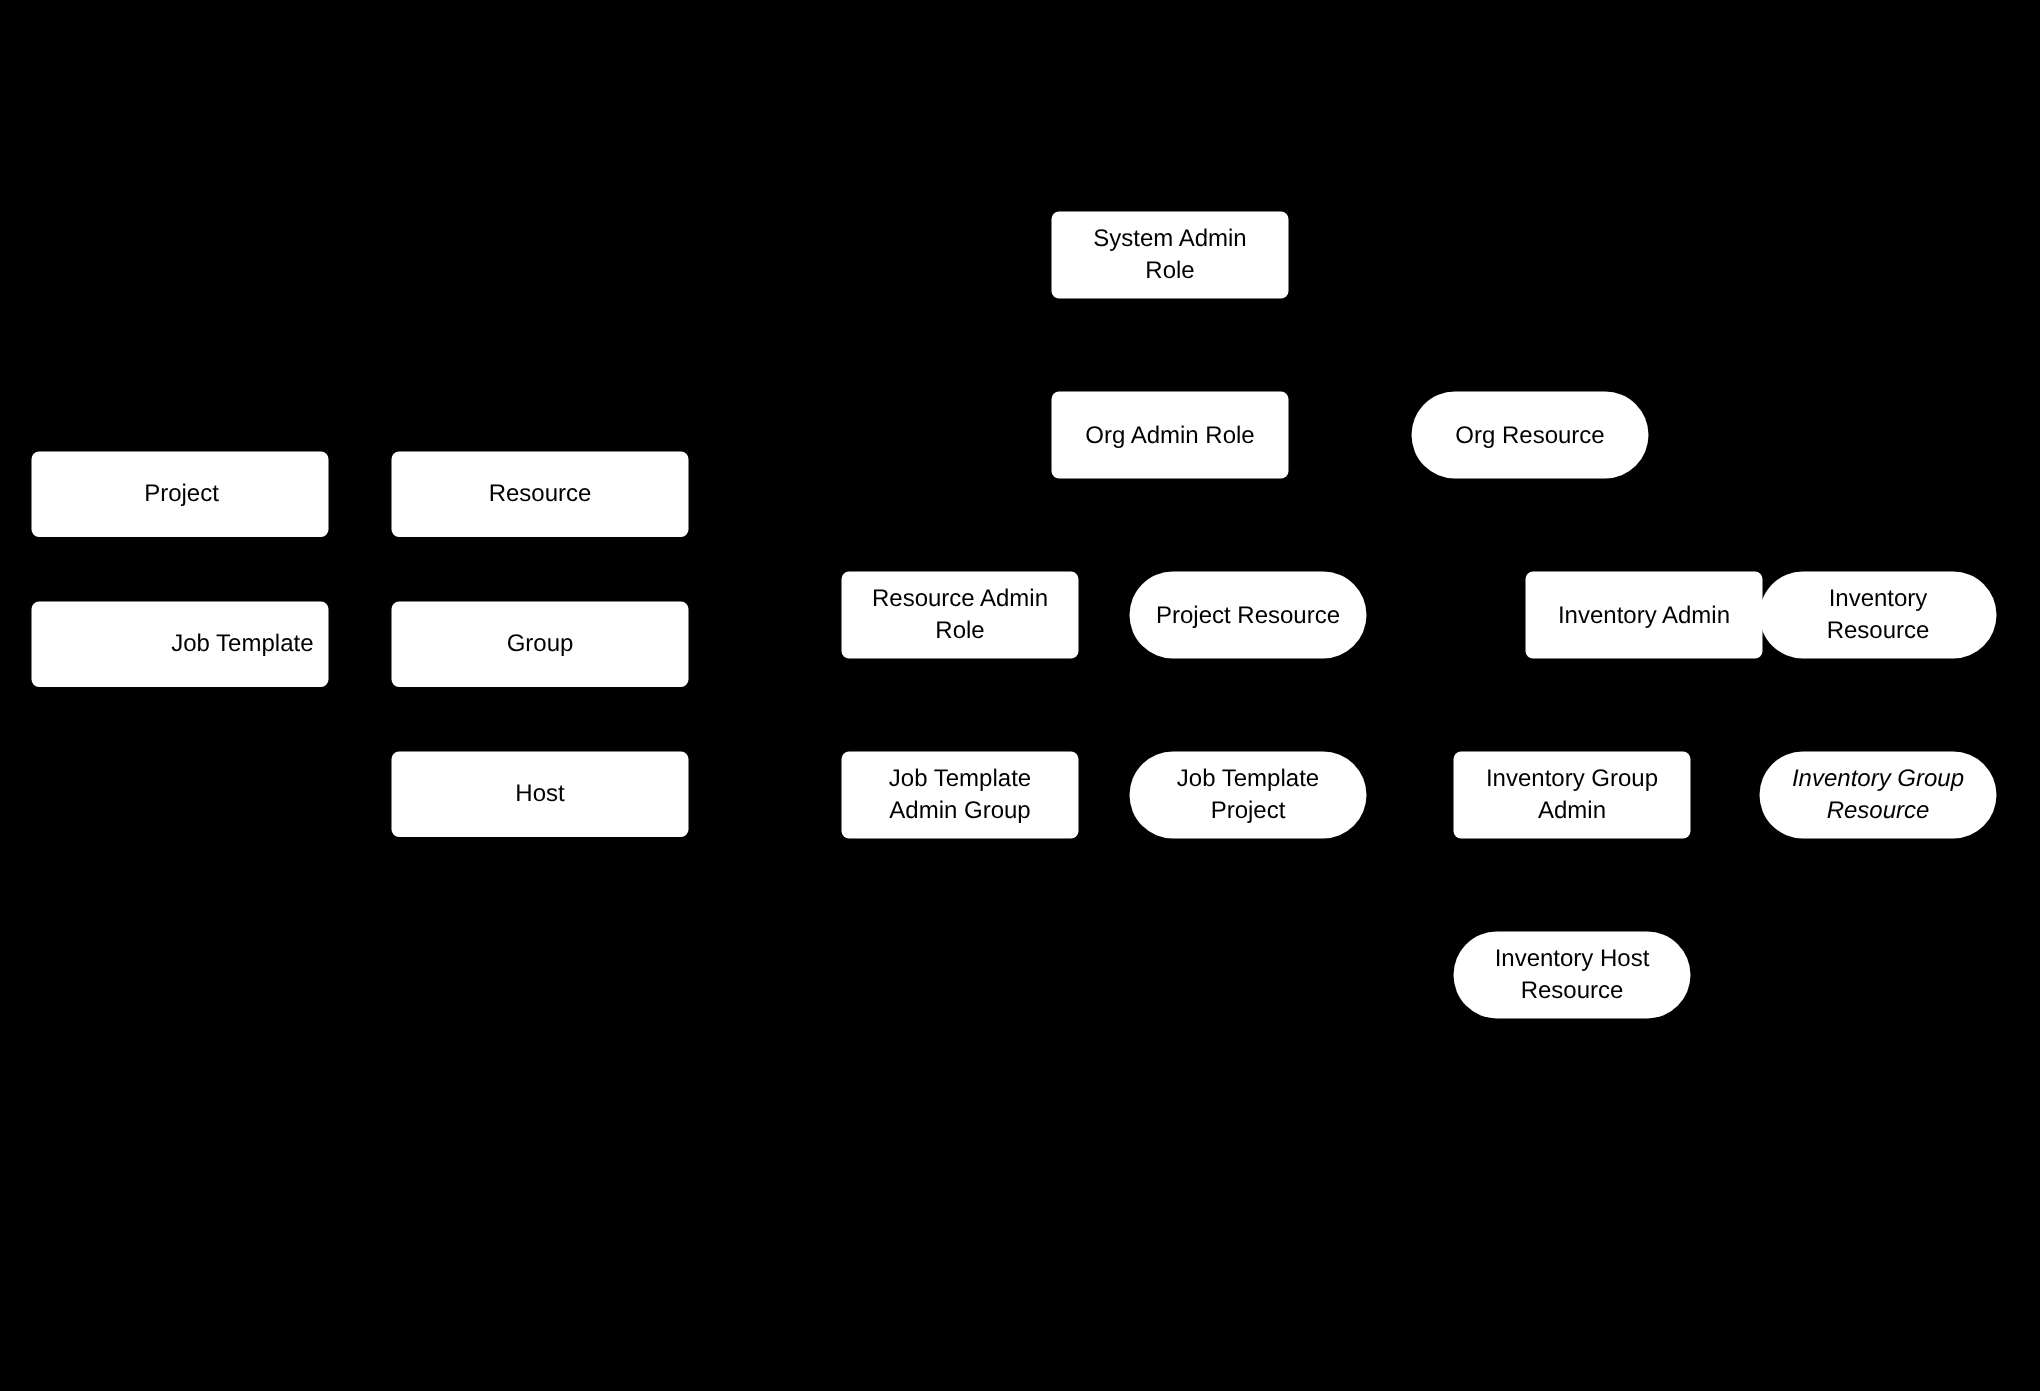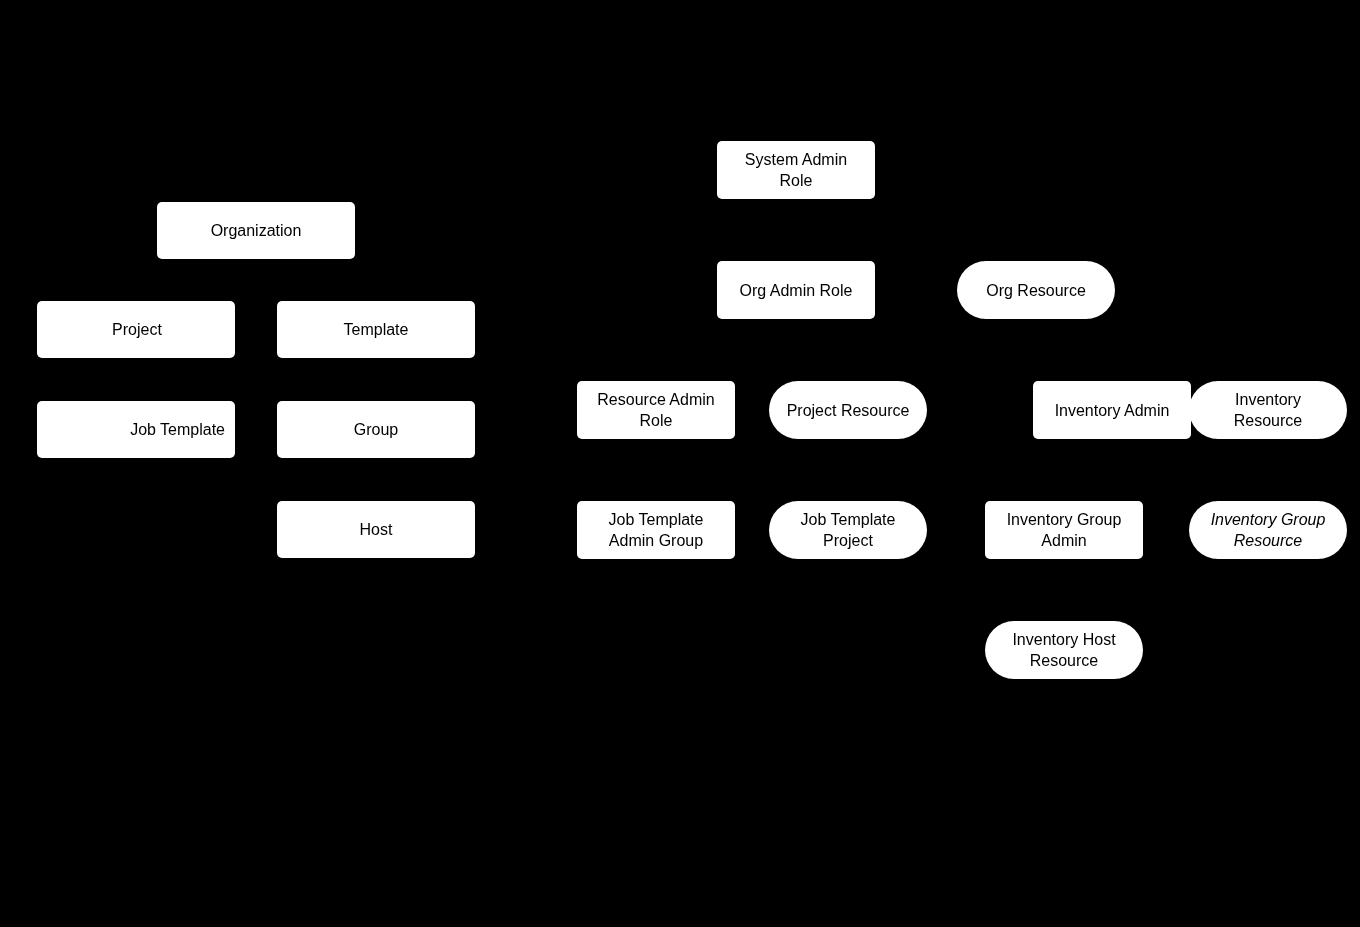--- a/index.html
+++ b/index.html
@@ -20,44 +20,40 @@
     box-sizing: border-box;
     background: var(--node-fill, #ffffff);
     color: var(--node-text, #000000);
     display: flex;
     align-items: center;
     justify-content: center;
     text-align: center;
     font-size: 16px;
     line-height: 21px;
     padding: 2px 10px;
-    margin-left: 16px;
   }
   .node.rect {
     border-radius: 5px;
   }
   .node.pill {
     border-radius: 29px;
   }
   .node-label {
     display: block;
   }
 </style>
 </head>
 <body>
 
 <div class="canvas" id="diagram-canvas">
-    <div class="node rect" style="left: 141px; top: 202px; width: 198px; height: 57px;">
-    <span class="node-label">Organization</span>
-  </div>
     <div class="node rect" style="left: 21px; top: 301px; width: 198px; height: 57px; padding-left: 12px;">
     <span class="node-label">Project</span>
   </div>
     <div class="node rect" style="left: 261px; top: 301px; width: 198px; height: 57px;">
-    <span class="node-label">Template</span>
+    <span class="node-label">Resource</span>
   </div>
     <div class="node rect" style="left: 21px; top: 401px; width: 198px; height: 57px; justify-content: flex-end;">
     <span class="node-label">Job Template</span>
   </div>
     <div class="node rect" style="left: 261px; top: 401px; width: 198px; height: 57px;">
     <span class="node-label">Group</span>
   </div>
     <div class="node rect" style="left: 261px; top: 501px; width: 198px; height: 57px;">
     <span class="node-label">Host</span>
   </div>

